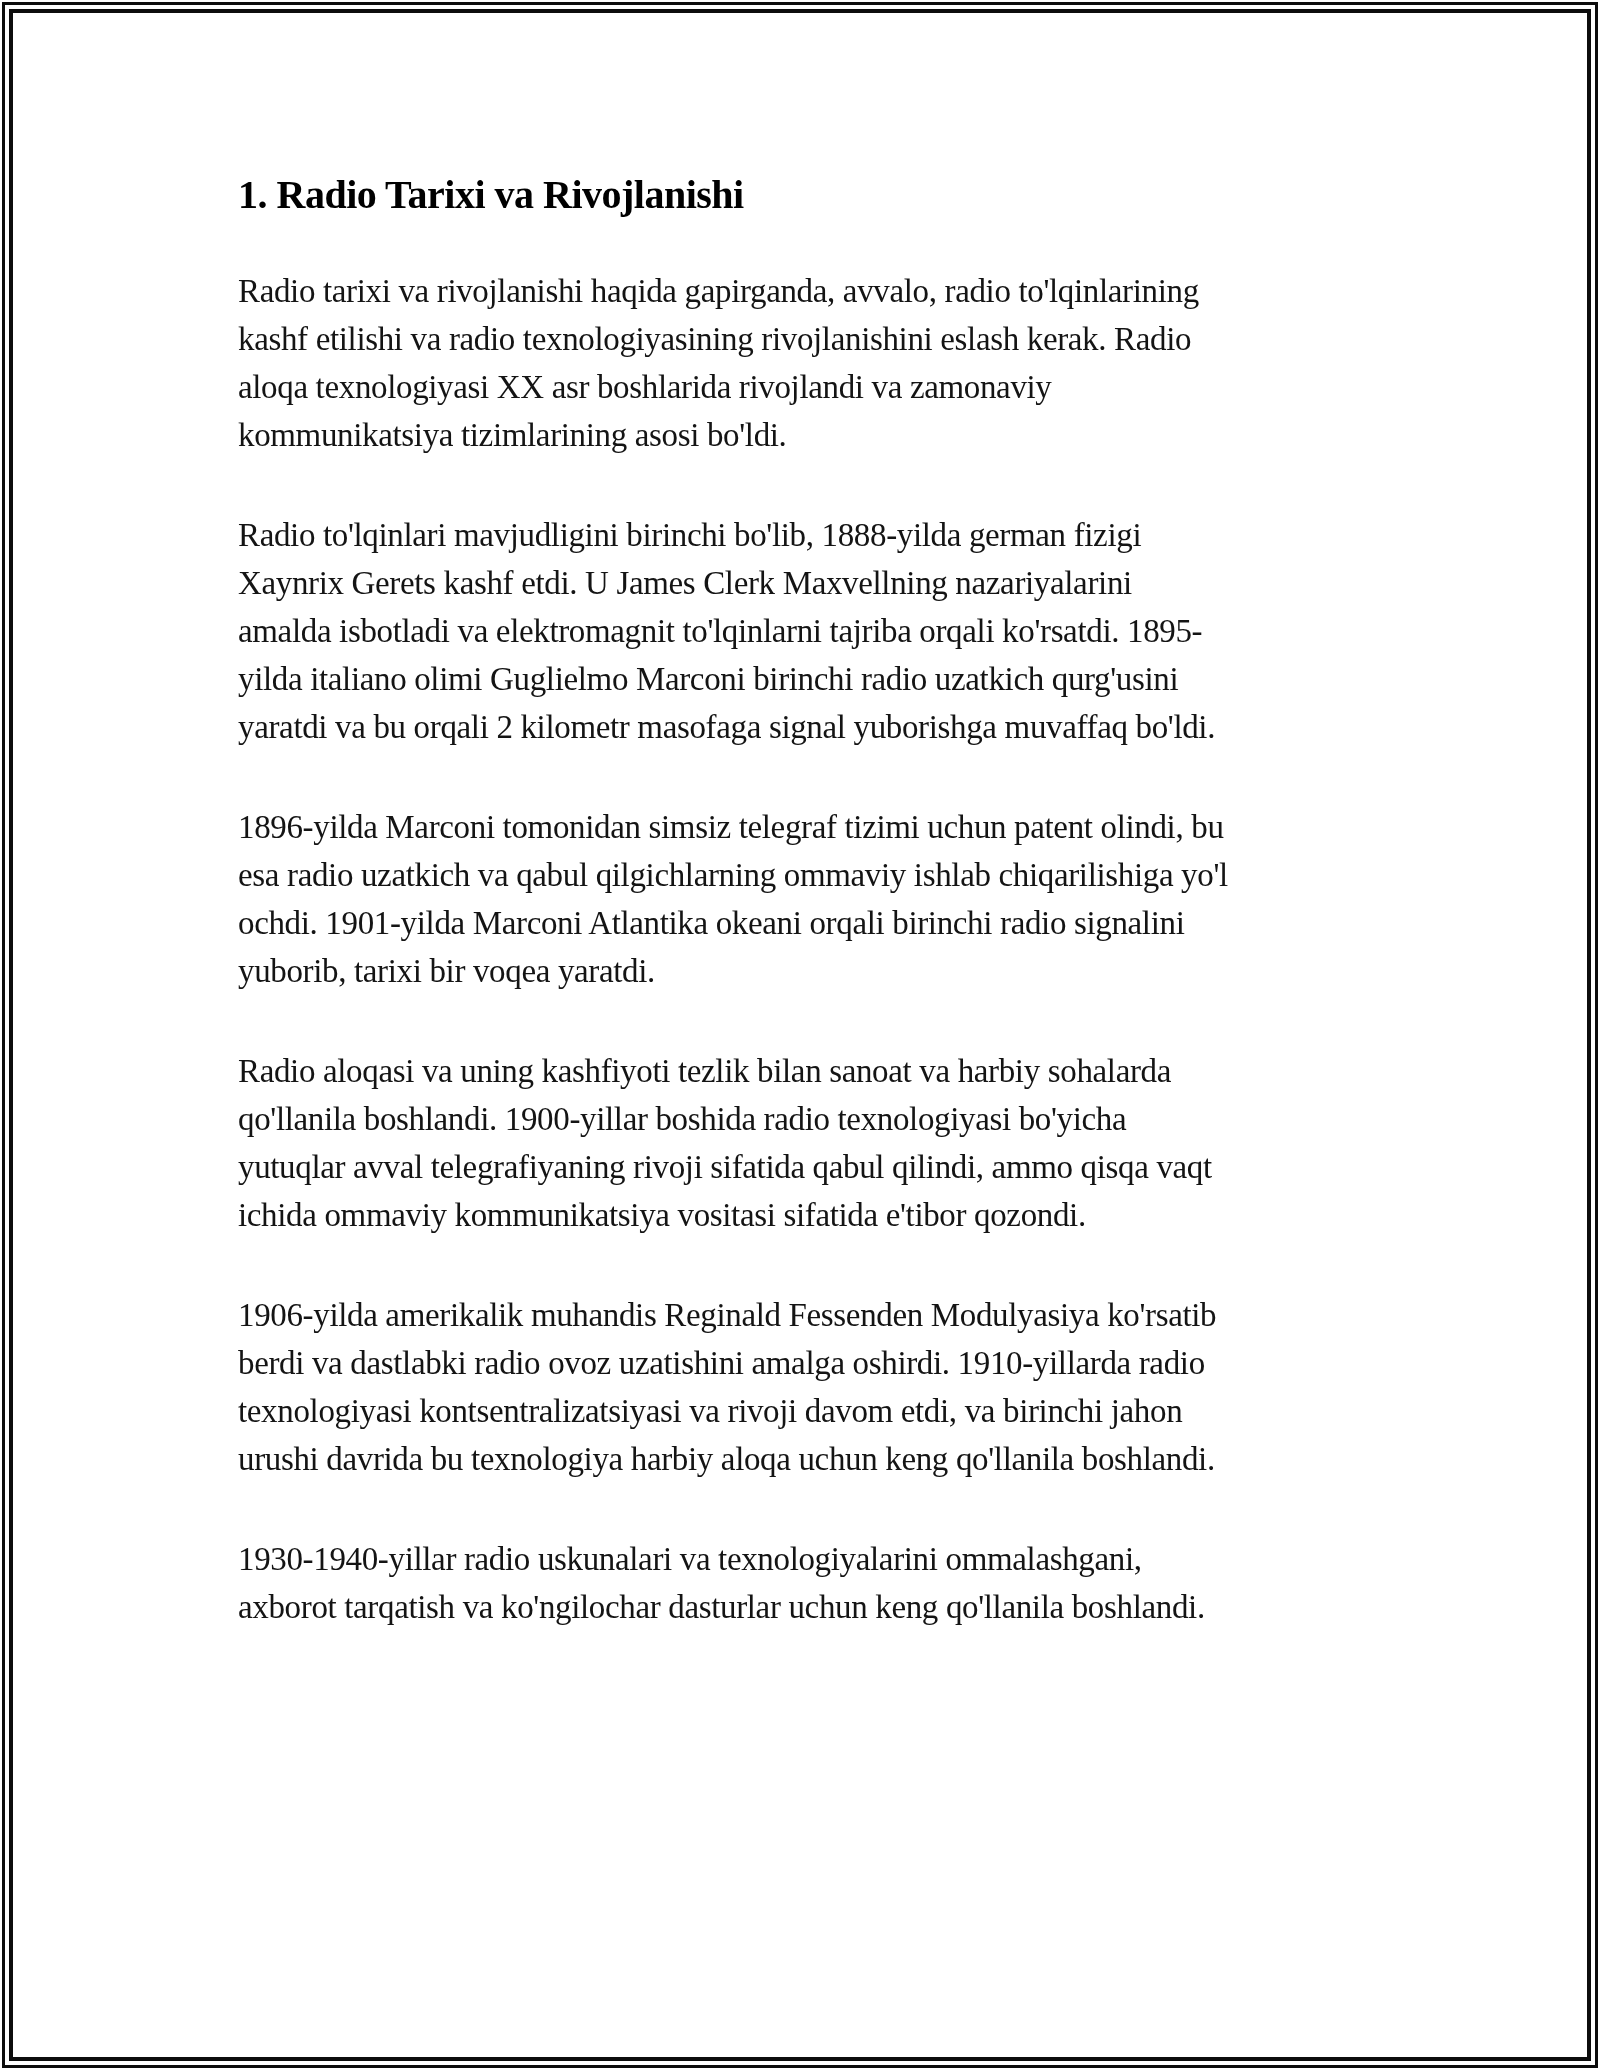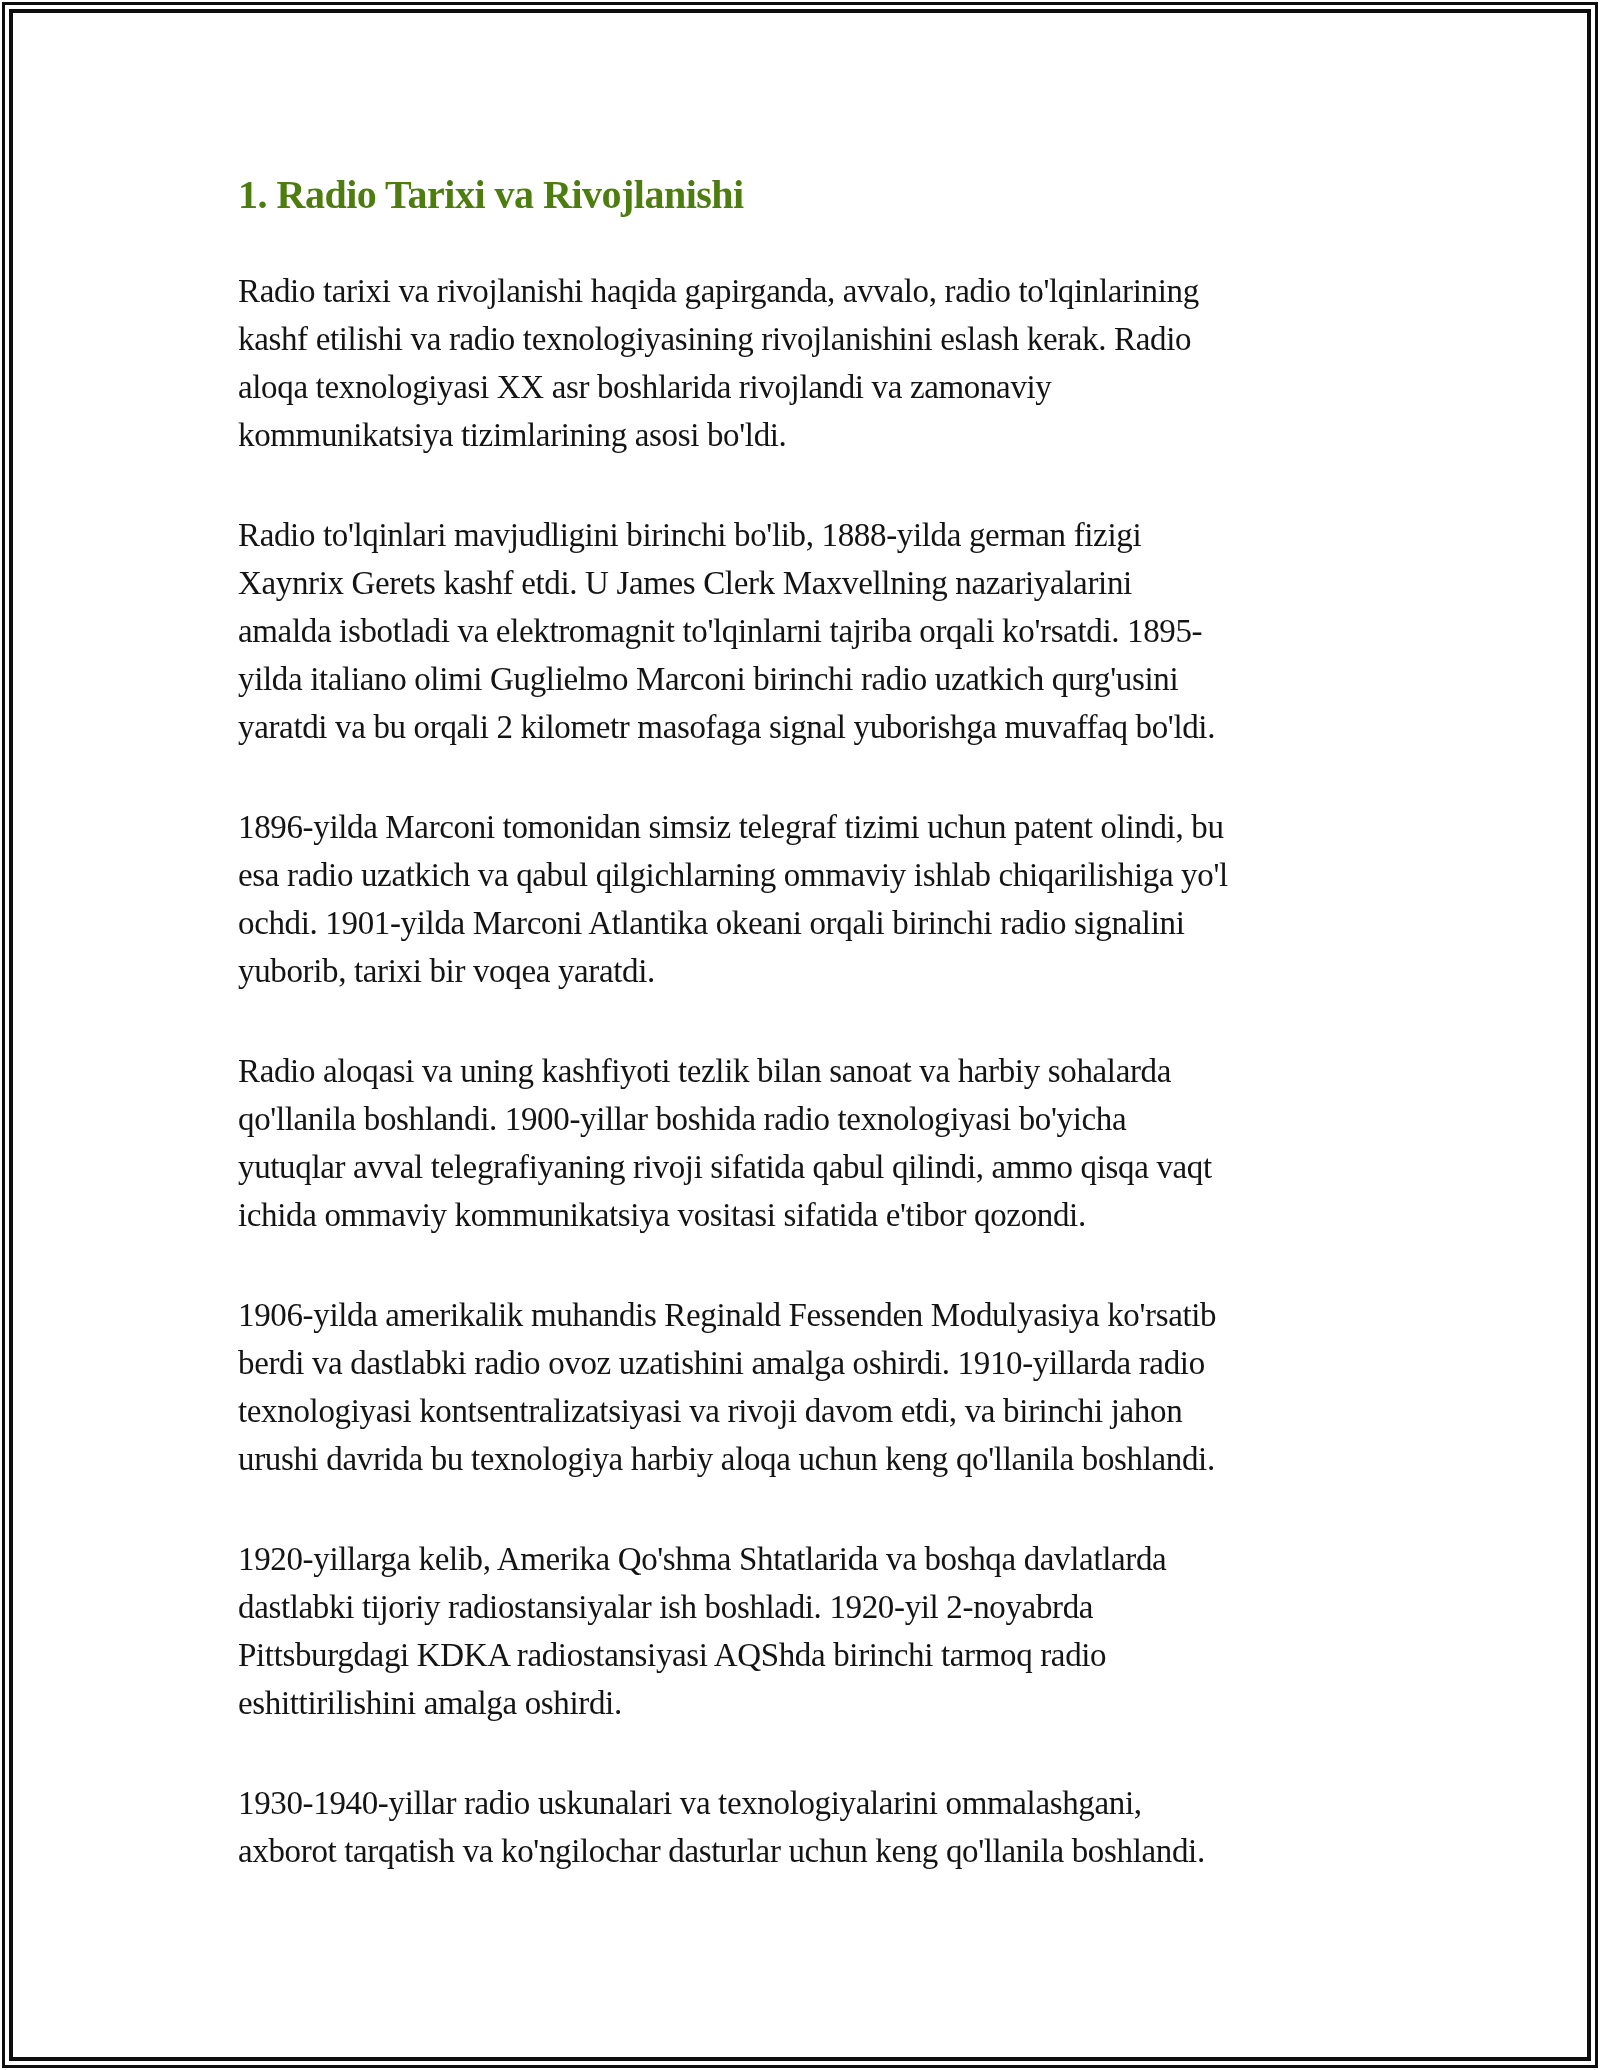--- a/index.html
+++ b/index.html
@@ -31,21 +31,21 @@
     padding: 158px 190px 0 225px;
     background: #ffffff;
     overflow: hidden;
   }
   .doc-title {
     font-size: 40px;
     line-height: 48px;
     font-weight: bold;
     letter-spacing: -0.5px;
     margin: 0 0 48px 0;
-    color: #4d7c0f;
+    color: #000000;
   }
   .doc-paragraph {
     font-size: 33px;
     line-height: 48px;
     letter-spacing: -0.35px;
     margin: 8px 0 52px 0;
     white-space: pre;
     color: #141414;
   }
 </style>
@@ -71,22 +71,18 @@
 ochdi. 1901-yilda Marconi Atlantika okeani orqali birinchi radio signalini
 yuborib, tarixi bir voqea yaratdi.</p>
           <p class="doc-paragraph">Radio aloqasi va uning kashfiyoti tezlik bilan sanoat va harbiy sohalarda
 qo'llanila boshlandi. 1900-yillar boshida radio texnologiyasi bo'yicha
 yutuqlar avval telegrafiyaning rivoji sifatida qabul qilindi, ammo qisqa vaqt
 ichida ommaviy kommunikatsiya vositasi sifatida e'tibor qozondi.</p>
           <p class="doc-paragraph">1906-yilda amerikalik muhandis Reginald Fessenden Modulyasiya ko'rsatib
 berdi va dastlabki radio ovoz uzatishini amalga oshirdi. 1910-yillarda radio
 texnologiyasi kontsentralizatsiyasi va rivoji davom etdi, va birinchi jahon
 urushi davrida bu texnologiya harbiy aloqa uchun keng qo'llanila boshlandi.</p>
-          <p class="doc-paragraph">1920-yillarga kelib, Amerika Qo'shma Shtatlarida va boshqa davlatlarda
-dastlabki tijoriy radiostansiyalar ish boshladi. 1920-yil 2-noyabrda
-Pittsburgdagi KDKA radiostansiyasi AQShda birinchi tarmoq radio
-eshittirilishini amalga oshirdi.</p>
           <p class="doc-paragraph">1930-1940-yillar radio uskunalari va texnologiyalarini ommalashgani,
 axborot tarqatish va ko'ngilochar dasturlar uchun keng qo'llanila boshlandi.</p>
         </div>
     </div>
   </div>
 </div>
 
 </body></html>

